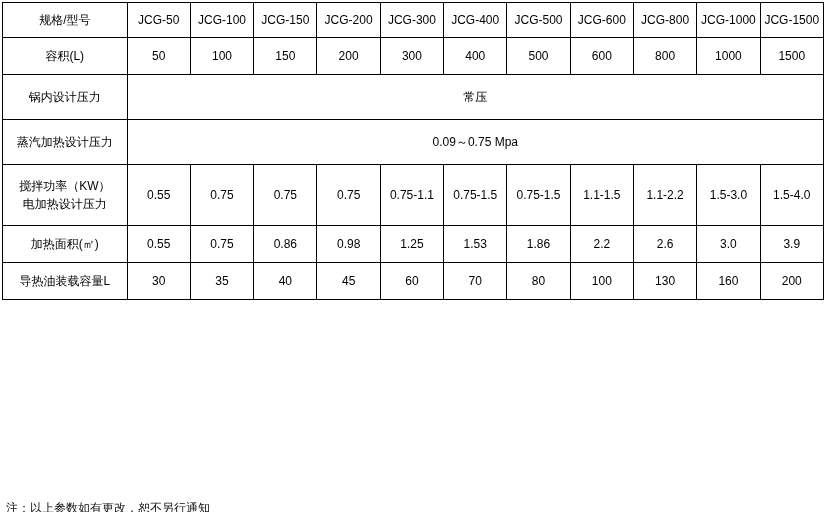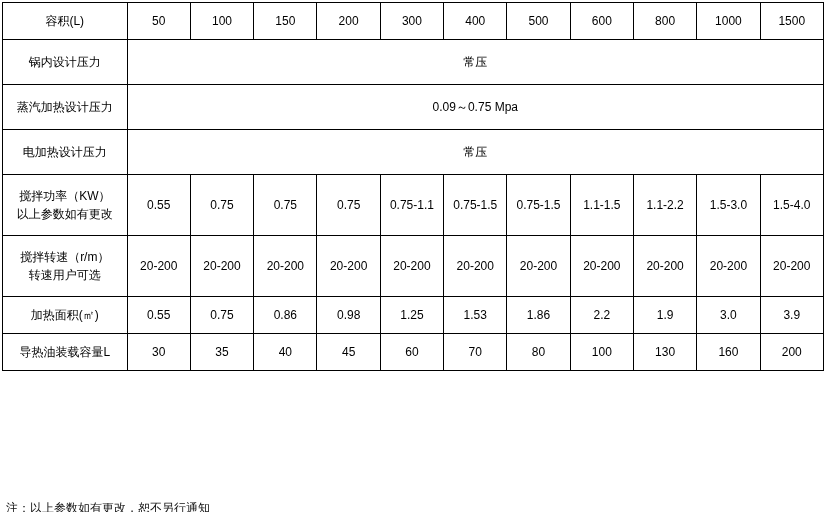--- a/index.html
+++ b/index.html
@@ -78,20 +78,34 @@
       <col class="data-col">
     <col class="data-col">
       <col class="data-col">
       <col class="data-col">
       <col class="data-col">
     <col class="data-col">
       <col class="data-col">
       <col class="data-col">
   </colgroup>
   <tbody>
+    <tr class="row-header">
+      <td class="label-col">规格/型号</td>
+      <td>JCG-50</td>
+      <td>JCG-100</td>
+      <td>JCG-150</td>
+      <td>JCG-200</td>
+      <td>JCG-300</td>
+      <td>JCG-400</td>
+      <td>JCG-500</td>
+      <td>JCG-600</td>
+      <td>JCG-800</td>
+      <td>JCG-1000</td>
+      <td>JCG-1500</td>
+    </tr>
 
     <tr class="row-h30">
       <td class="label-col">容积(L)</td>
       <td>50</td>
       <td>100</td>
       <td>150</td>
       <td>200</td>
       <td>300</td>
       <td>400</td>
       <td>500</td>
@@ -104,73 +118,52 @@
     <tr class="row-h40">
       <td class="label-col">锅内设计压力</td>
       <td class="merged" colspan="11">常压</td>
     </tr>
 
     <tr class="row-h40">
       <td class="label-col">蒸汽加热设计压力</td>
       <td class="merged" colspan="11">0.09～0.75 Mpa</td>
     </tr>
 
-    <tr class="row-h40">
-      <td class="label-col">电加热设计压力</td>
-      <td class="merged" colspan="11">常压</td>
-    </tr>
 
 
     <tr class="row-h56">
       <td class="label-col label-two-line">
         <div>搅拌功率（KW）</div>
-        <div>以上参数如有更改</div>
+        <div>电加热设计压力</div>
       </td>
       <td>0.55</td>
       <td>0.75</td>
       <td>0.75</td>
       <td>0.75</td>
       <td class="small-val">0.75-1.1</td>
       <td class="small-val">0.75-1.5</td>
       <td class="small-val">0.75-1.5</td>
       <td>1.1-1.5</td>
       <td>1.1-2.2</td>
       <td>1.5-3.0</td>
       <td>1.5-4.0</td>
     </tr>
 
-    <tr class="row-h56">
-      <td class="label-col label-two-line">
-        <div>搅拌转速（r/m）</div>
-        <div>转速用户可选</div>
-      </td>
-      <td class="small-val">20-200</td>
-      <td class="small-val">20-200</td>
-      <td class="small-val">20-200</td>
-      <td class="small-val">20-200</td>
-      <td class="small-val">20-200</td>
-      <td class="small-val">20-200</td>
-      <td class="small-val">20-200</td>
-      <td class="small-val">20-200</td>
-      <td class="small-val">20-200</td>
-      <td class="small-val">20-200</td>
-      <td class="small-val">20-200</td>
-    </tr>
 
     <tr class="row-h30">
       <td class="label-col">加热面积(㎡)</td>
       <td>0.55</td>
       <td>0.75</td>
       <td>0.86</td>
       <td>0.98</td>
       <td>1.25</td>
       <td>1.53</td>
       <td>1.86</td>
       <td>2.2</td>
-      <td>1.9</td>
+      <td>2.6</td>
       <td>3.0</td>
       <td>3.9</td>
     </tr>
 
 
     <tr class="row-h30">
       <td class="label-col">导热油装载容量L</td>
       <td>30</td>
       <td>35</td>
       <td>40</td>

